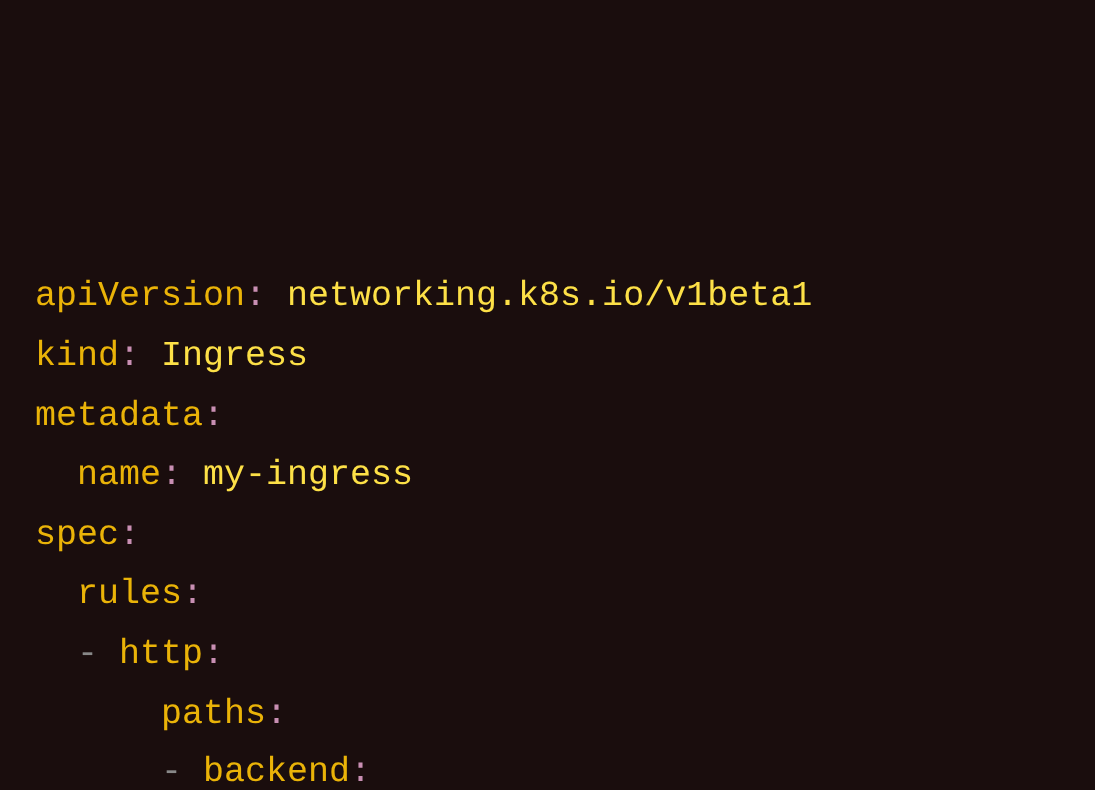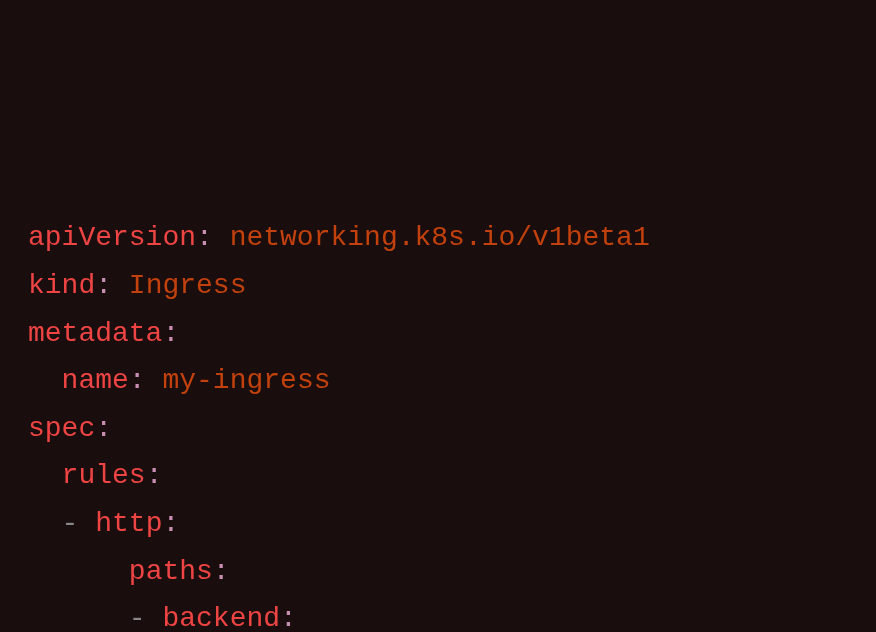--- a/index.html
+++ b/index.html
@@ -13,24 +13,24 @@
       font-size: 28px;
       line-height: 1.7;
       color: #e8e0dc;
       padding: 24px 28px;
       white-space: pre;
       width: 876px;
       height: 632px;
       overflow: hidden;
     }
     .key {
-      color: #ef4444;
+      color: #eab308;
     }
     .value {
-      color: #c2410c;
+      color: #fde047;
     }
     .dash {
       color: #888;
     }
     .colon {
       color: #c98fb3;
     }
   </style>
 </head>
 <body>

